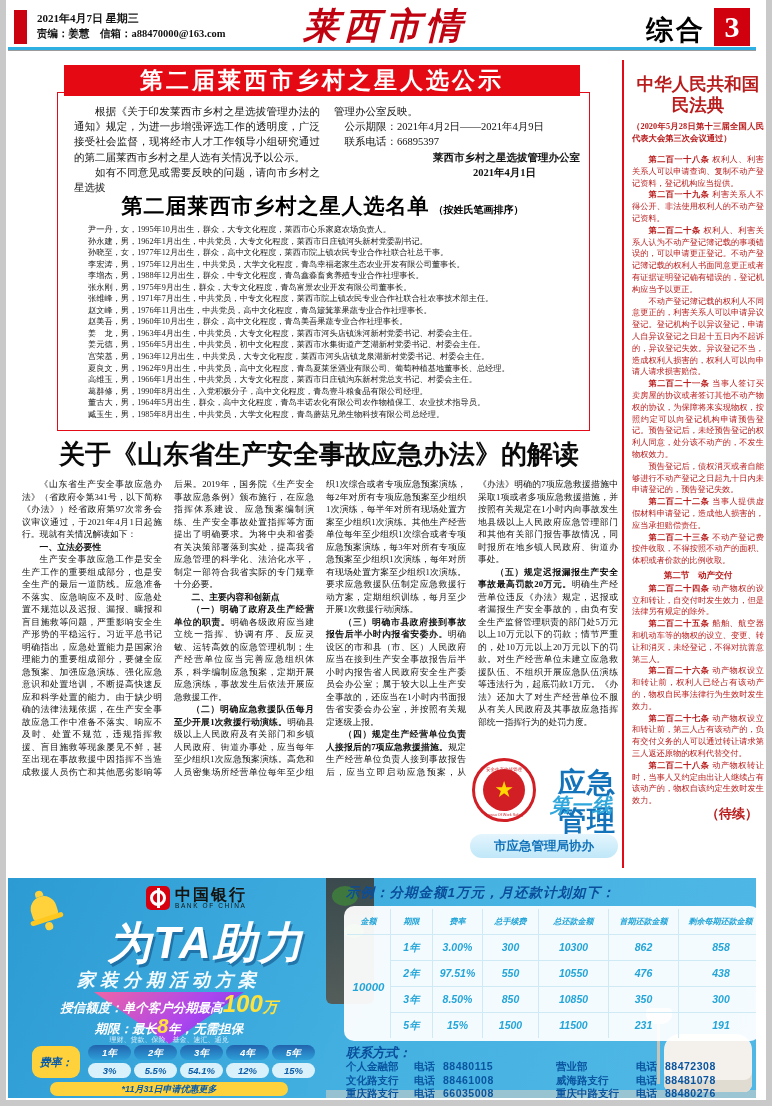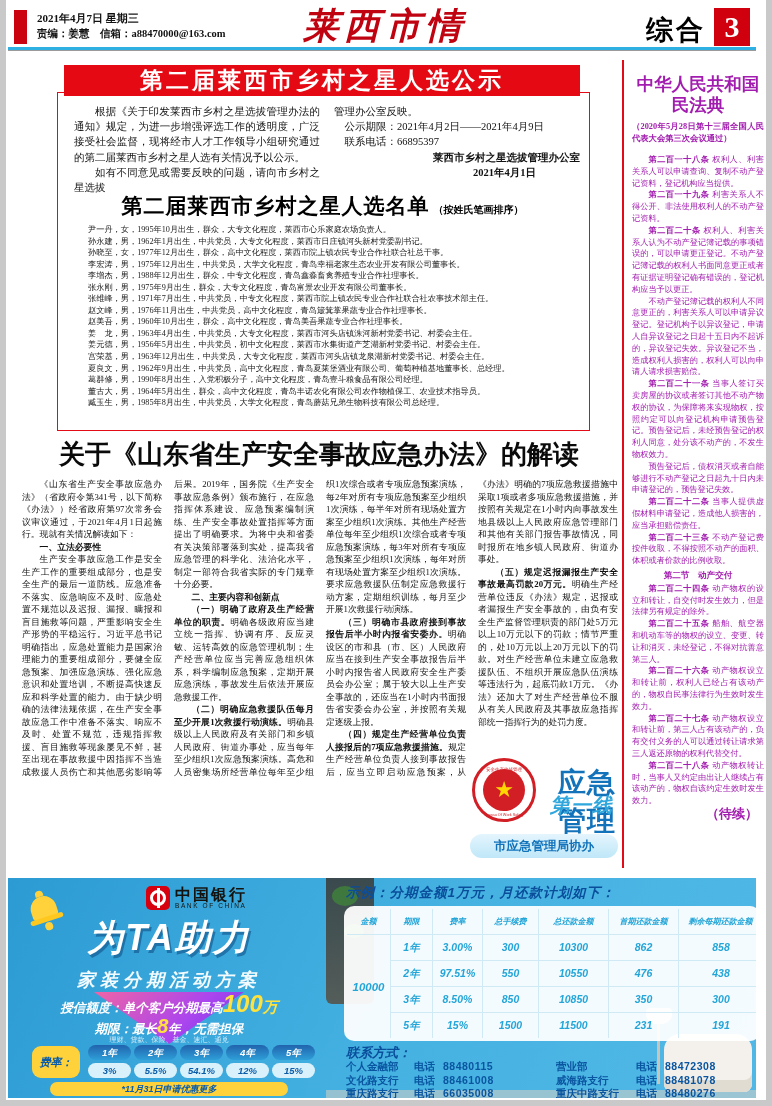--- a/index.html
+++ b/index.html
@@ -56,21 +56,21 @@
   .emblem-inner{left:8px;top:8px;width:42px;height:42px;border-radius:50%;background:#d21f26;
     display:flex;align-items:center;justify-content:center;color:#ffd700;font-size:22px;}
   .emblem-arc-top{left:6px;top:6px;width:46px;text-align:center;font-size:4.5px;color:#d21f26;}
   .emblem-arc-bottom{left:0px;top:52px;width:58px;text-align:center;font-size:3.8px;color:#d21f26;}
   .em-line1{left:88px;top:8px;font-size:28px;font-weight:bold;color:#1273bb;letter-spacing:1px;}
   .em-line2{left:80px;top:36px;font-size:20px;font-weight:bold;font-style:italic;color:#2fa7dc;letter-spacing:1px;}
   .em-line3{left:0;top:78px;width:148px;height:24px;background:linear-gradient(#e4f5fd,#bfe7f8);
     border-radius:12px;color:#1273bb;font-weight:bold;font-size:12.5px;text-align:center;line-height:24px;}
 
   
-  .cc{left:632px;top:74px;width:132px;height:794px;overflow:hidden;color:#a21caf;}
+  .cc{left:632px;top:74px;width:132px;height:794px;overflow:hidden;color:#b91c1c;}
   .cc-t1,.cc-t2{text-align:center;font-size:17.5px;font-weight:bold;line-height:21px;}
   .cc-sub{font-size:8.3px;font-weight:bold;line-height:11.5px;margin:5px 0 10px;text-align:justify;}
   .cc p.cc-p{font-size:8.2px;line-height:11.8px;text-align:justify;text-indent:2em;margin:0;}
   .cc-sec{font-weight:bold;text-align:center;font-size:8.6px;line-height:16px;margin:0;}
   .cc-tail{text-align:right;font-size:13px;font-weight:bold;line-height:14px;margin:0;padding-right:6px;}
 
   
   .ad{left:8px;top:878px;width:748px;height:220px;overflow:hidden;
     background:linear-gradient(115deg,#2c9bd3,#45b2e2 55%,#51b8e6);
     font-family:"Liberation Sans",sans-serif;}
@@ -92,22 +92,22 @@
   .bell-rim{margin:-1px auto 0;width:34px;height:5px;background:#ffc81e;border-radius:3px;}
   .bell-clapper{margin:1px auto 0;width:8px;height:8px;background:#ffd23b;border-radius:50%;}
 
   .blogo{left:138px;top:8px;display:flex;align-items:center;gap:5px;}
   .blogo-mark{width:24px;height:24px;background:#d6000f;border-radius:5px;position:relative;flex:0 0 auto;}
   .blogo-ring{position:absolute;left:4px;top:4px;width:16px;height:16px;border:3px solid #fff;border-radius:50%;box-sizing:border-box;}
   .blogo-bar{position:absolute;left:10.5px;top:2px;width:3px;height:20px;background:#fff;}
   .blogo-cn{font-size:16px;font-weight:bold;color:#15130f;letter-spacing:2px;font-family:"Liberation Serif",serif;line-height:15px;}
   .blogo-en{font-size:6.5px;color:#15130f;letter-spacing:1.6px;}
 
-  .ad-h1{left:0;top:36px;width:322px;text-align:center;font-size:36px;font-weight:bold;font-style:italic;
-    color:#ffffff;letter-spacing:2px;text-shadow:2px 3px 0 rgba(12,74,130,.55);}
+  .ad-h1{left:0;top:36px;width:322px;text-align:center;font-size:44px;font-weight:bold;font-style:italic;
+    color:#ffffff;letter-spacing:2px;text-shadow:2px 3px 0 rgba(12,74,130,.55);padding-left:37px;}
   .ad-h2{left:0;top:90px;width:322px;text-align:center;font-size:18px;font-weight:bold;font-style:italic;
     color:#f3fbff;letter-spacing:5px;}
   .tri{left:86px;top:114px;width:150px;height:52px;z-index:1;
     background:linear-gradient(135deg,#ff5fa2,#b43cf0 60%,#6a32e8);
     clip-path:polygon(0 0,100% 0,50% 100%);opacity:.92;}
   .ad-credit{left:0;top:112px;width:322px;text-align:center;color:#fff;font-style:italic;font-weight:bold;font-size:12.5px;}
   .ad-credit .big{font-size:24px;color:#ffe23c;}
   .ad-credit .unit{font-size:15px;color:#ffe23c;}
   .ad-term{left:0;top:137px;width:322px;text-align:center;color:#fff;font-style:italic;font-weight:bold;font-size:12.5px;}
   .ad-term .big{font-size:20px;color:#ffe23c;}
@@ -183,20 +183,21 @@
     <div class="entry">李宏涛，男，1975年12月出生，中共党员，大学文化程度，青岛幸福老家生态农业开发有限公司董事长。</div>
     <div class="entry">李增杰，男，1988年12月出生，群众，中专文化程度，青岛鑫淼畜禽养殖专业合作社理事长。</div>
     <div class="entry">张永刚，男，1975年9月出生，群众，大专文化程度，青岛富景农业开发有限公司董事长。</div>
     <div class="entry">张维峰，男，1971年7月出生，中共党员，中专文化程度，莱西市院上镇农民专业合作社联合社农事技术部主任。</div>
     <div class="entry">赵文峰，男，1976年11月出生，中共党员，高中文化程度，青岛簸箕掌果蔬专业合作社理事长。</div>
     <div class="entry">赵美吾，男，1960年10月出生，群众，高中文化程度，青岛美吾果蔬专业合作社理事长。</div>
     <div class="entry">姜　龙，男，1963年4月出生，中共党员，大专文化程度，莱西市河头店镇洙河新村党委书记、村委会主任。</div>
     <div class="entry">姜元德，男，1956年5月出生，中共党员，初中文化程度，莱西市水集街道产芝湖新村党委书记、村委会主任。</div>
     <div class="entry">宫荣基，男，1963年12月出生，中共党员，大专文化程度，莱西市河头店镇龙泉湖新村党委书记、村委会主任。</div>
     <div class="entry">夏良文，男，1962年9月出生，中共党员，高中文化程度，青岛夏莱堡酒业有限公司、葡萄种植基地董事长、总经理。</div>
+    <div class="entry">高维玉，男，1966年1月出生，中共党员，大专文化程度，莱西市日庄镇沟东新村党总支书记、村委会主任。</div>
     <div class="entry">葛群修，男，1990年8月出生，入党积极分子，高中文化程度，青岛壹斗粮食品有限公司经理。</div>
     <div class="entry">董古大，男，1964年5月出生，群众，高中文化程度，青岛丰诺农化有限公司农作物植保工、农业技术指导员。</div>
     <div class="entry">臧玉生，男，1985年8月出生，中共党员，大学文化程度，青岛蘑菇兄弟生物科技有限公司总经理。</div>
   </div>
 
 <div class="abs divider-v"></div>
 <div class="abs art-title">关于《山东省生产安全事故应急办法》的解读</div>
 <div class="abs art-body">
     <p class="art-p">《山东省生产安全事故应急办法》（省政府令第341号，以下简称《办法》）经省政府第97次常务会议审议通过，于2021年4月1日起施行。现就有关情况解读如下：</p>
     <p class="art-h">一、立法必要性</p>

